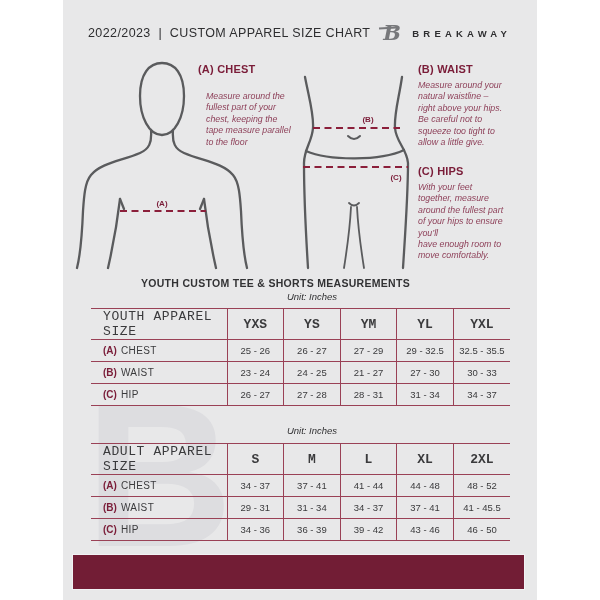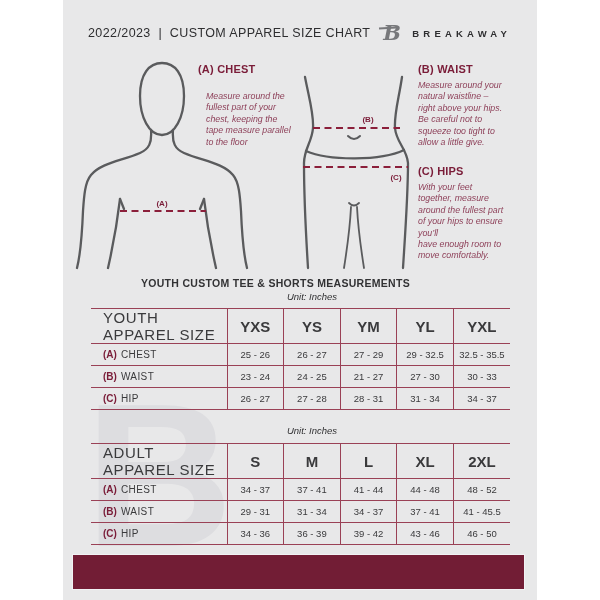--- a/index.html
+++ b/index.html
@@ -38,21 +38,21 @@
     font-weight:bold;font-size:10.5px;letter-spacing:.3px;color:#323234;}
   .tbl-unit{position:absolute;left:0;width:474px;text-align:center;
     font-style:italic;font-size:9.5px;font-weight:500;color:#323234;padding-left:12px;}
   table.size{position:absolute;left:28px;width:419px;border-collapse:collapse;
     table-layout:fixed;z-index:2;background:transparent;}
   table.size td{
     border-top:1px solid #9a4156;border-bottom:1px solid #9a4156;
     text-align:center;font-size:9.5px;color:#3a3a3c;padding:0;
   }
   table.size td + td{border-left:1px solid #9a4156;}
-  table.size tr.hdr td{height:23px;font-weight:bold;font-size:15px;}
+  table.size tr.hdr td{height:23px;font-weight:bold;font-size:13px;font-family:Liberation Mono, monospace;}
   table.size tr.hdr td.first{font-weight:normal;letter-spacing:.6px;}
   table.size tr.data td{height:21px;}
   table.size td.first{text-align:left;padding-left:12px;}
   table.size td.first b{color:#7a1c38;margin-right:4px;font-size:10px;}
   table.size td.first span{font-size:10px;letter-spacing:.4px;}
   .yt-title{top:277px;} .yt-unit{top:291px;} #youth-table{top:308px;}
   .ad-title{top:411px;} .ad-unit{top:425px;} #adult-table{top:443px;}
   
   .watermark{position:absolute;left:22px;top:372px;z-index:1;
     font-weight:bold;font-size:205px;line-height:1;color:#dddde0;

